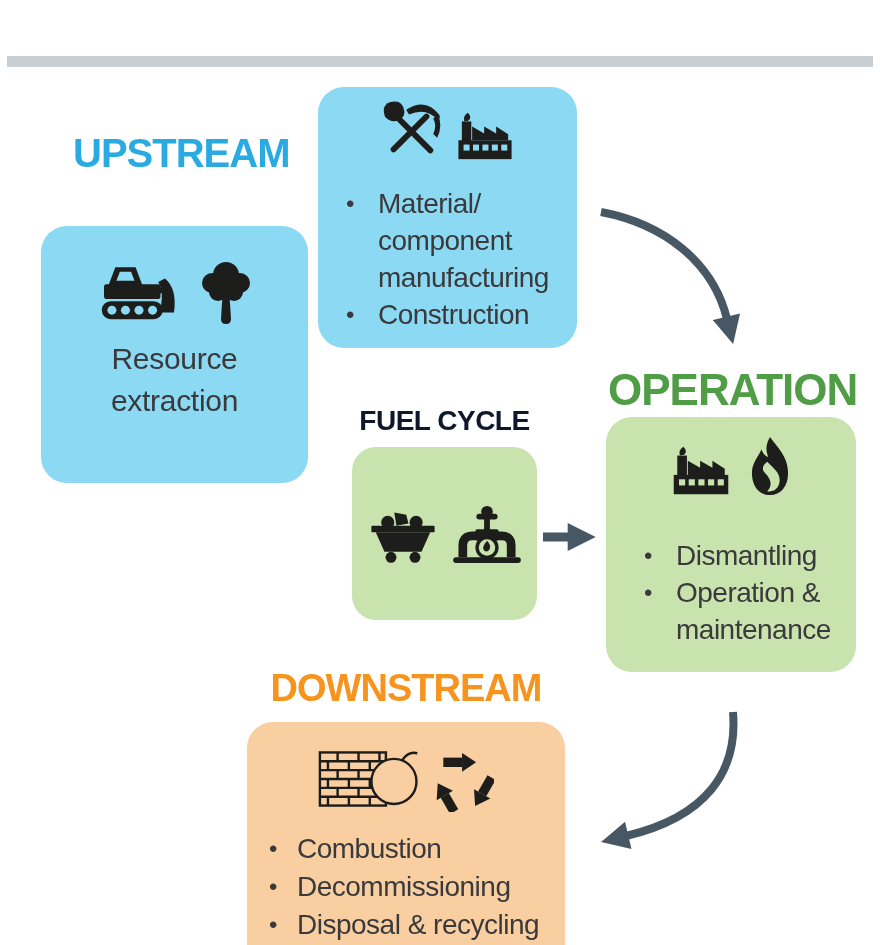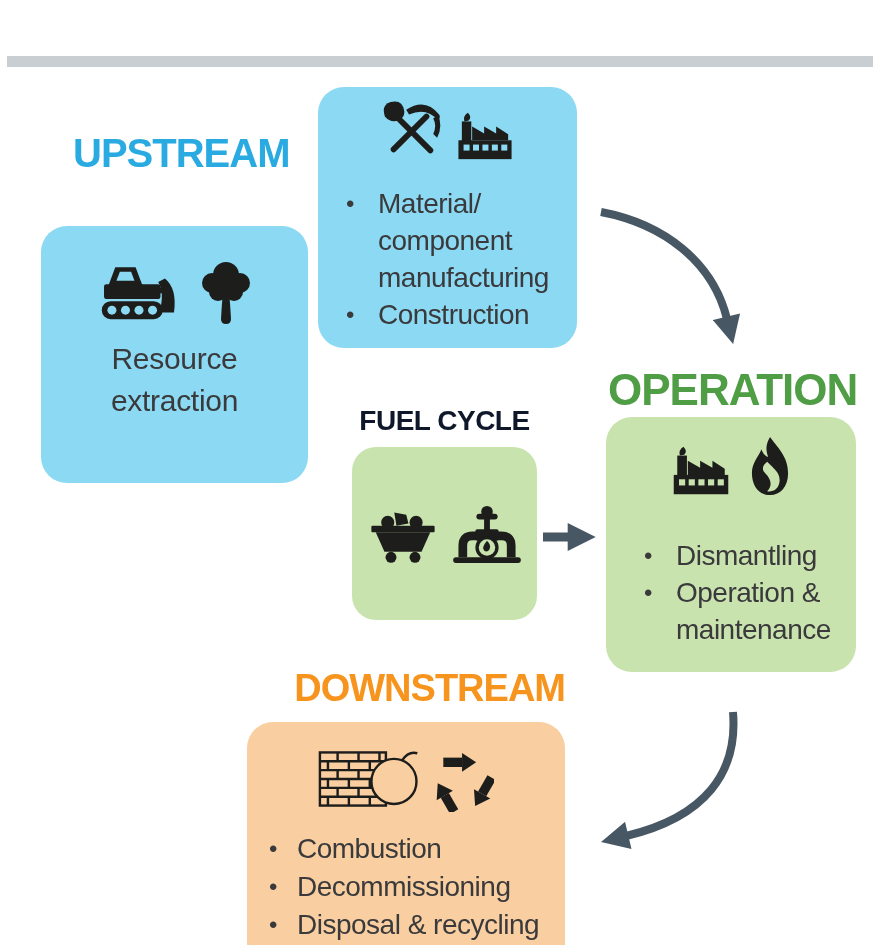--- a/index.html
+++ b/index.html
@@ -6,21 +6,21 @@
   .canvas{
     position:relative;width:880px;height:945px;background:#ffffff;
     font-family:"Liberation Sans",sans-serif;color:#3a393b;overflow:hidden;margin-top:45px;
   }
   .toprule{position:absolute;left:7px;top:11px;width:866px;height:11px;background:#c9ced3;}
 
   .stage-title{position:absolute;font-weight:700;letter-spacing:-1px;white-space:nowrap;}
   .title-upstream{left:73px;top:86px;font-size:40px;color:#29abe2;}
   .title-fuel{left:352px;top:360px;width:185px;text-align:center;font-size:28px;color:#0f172a;letter-spacing:-0.5px;}
   .title-operation{left:608px;top:320px;font-size:44px;color:#4f9d45;}
-  .title-downstream{left:247px;top:622px;width:318px;text-align:right;font-size:38px;color:#f7941e;}
+  .title-downstream{left:247px;top:622px;width:318px;text-align:center;font-size:38px;color:#f7941e;}
 
   .box{position:absolute;border-radius:26px;}
   .box-blue{background:#8bd9f2;}
   .box-green{background:#c9e3af;}
   .box-orange{background:#f9cfa1;}
   .box-manufacturing{left:318px;top:42px;width:259px;height:261px;}
   .box-resource{left:41px;top:181px;width:267px;height:257px;}
   .box-fuel{left:352px;top:402px;width:185px;height:173px;border-radius:24px;}
   .box-operation{left:606px;top:372px;width:250px;height:255px;}
   .box-downstream{left:247px;top:677px;width:318px;height:256px;}

